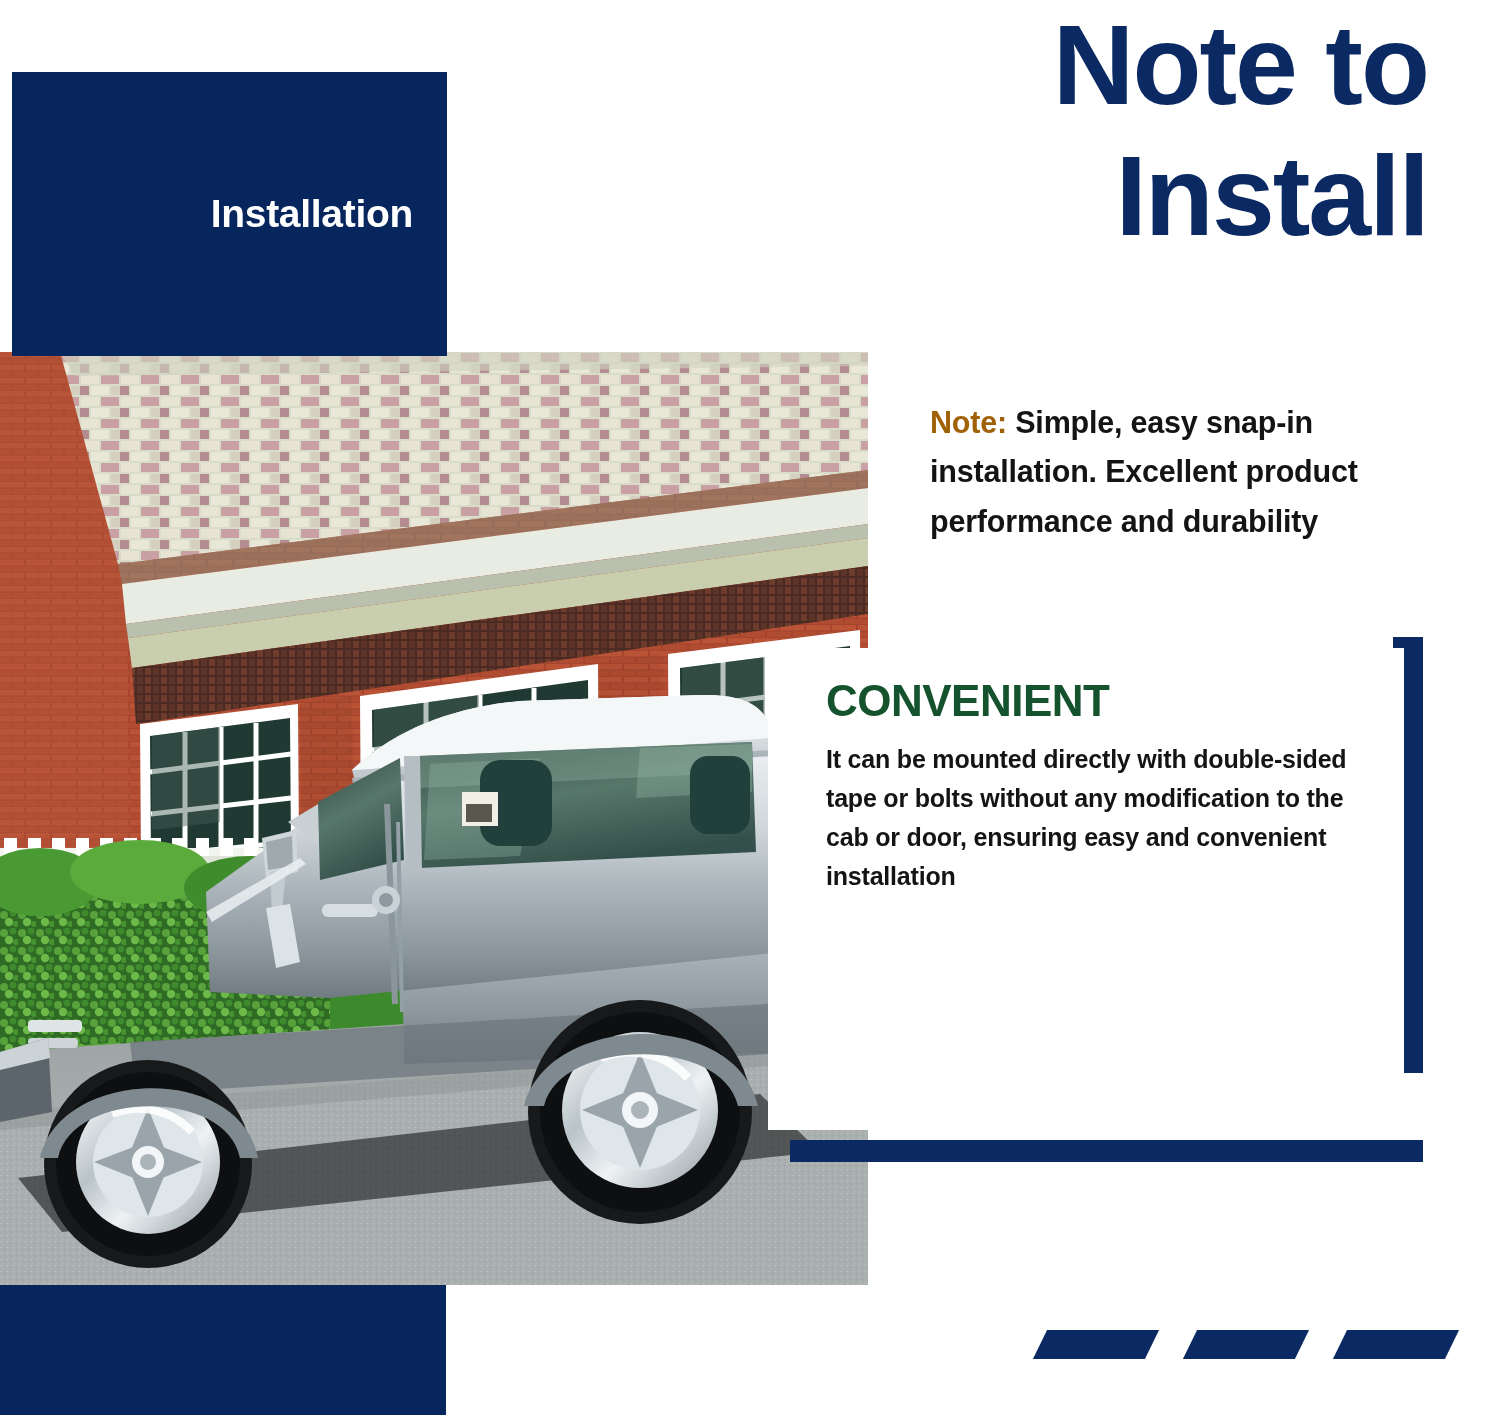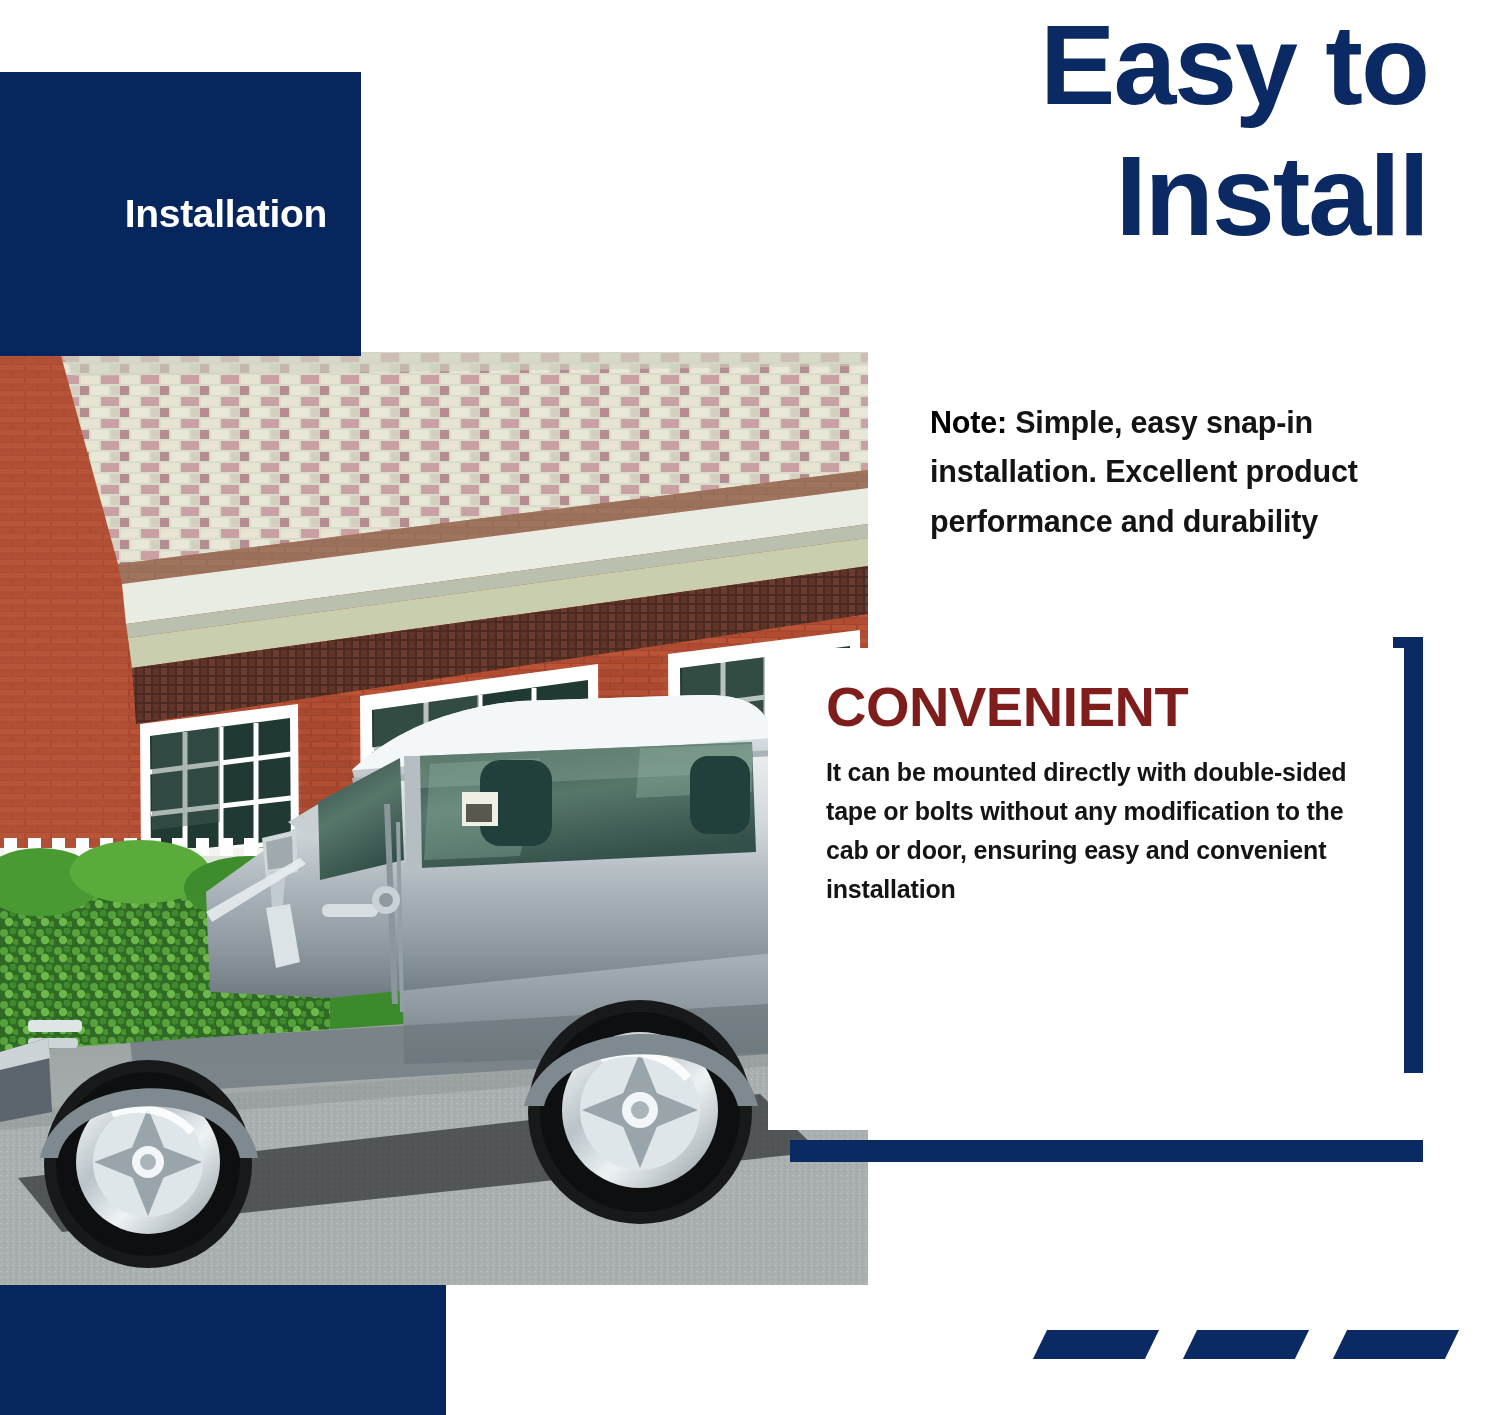--- a/index.html
+++ b/index.html
@@ -3,21 +3,21 @@
 <meta charset="utf-8">
 <style>
   html,body{margin:0;padding:0;background:#fff;}
   body{width:1500px;height:1415px;position:relative;overflow:hidden;
        font-family:"Liberation Sans","DejaVu Sans",sans-serif;}
 
   .stage{position:absolute;inset:0;width:1500px;height:1415px;background:#ffffff;}
 
   
   .label-block{
-    position:absolute;left:0;top:72px;width:361px;height:284px;
+    position:absolute;left:12px;top:72px;width:435px;height:284px;
     background:#07265E;
     display:flex;flex-direction:column;justify-content:center;
     box-sizing:border-box;padding:0 34px 0 0;
   }
   .label-line{
     color:#ffffff;text-align:right;font-weight:bold;
     font-size:39px;line-height:1.28;letter-spacing:-0.3px;
   }
 
   
@@ -39,37 +39,37 @@
     font-size:113px;line-height:1.02;letter-spacing:-2px;
   }
   .headline .l2{display:block;margin-top:16px;}
 
   
   .note{
     position:absolute;left:930px;top:398px;width:540px;
     font-size:30.5px;font-weight:bold;line-height:1.62;color:#141414;
     letter-spacing:-0.2px;
   }
-  .note .kw{color:#000000;}
+  .note .kw{color:#a16207;}
 
   
   .frame-v{
     position:absolute;left:1393px;top:637px;width:30px;height:436px;background:#0B2A63;
   }
   .frame-h{
     position:absolute;left:790px;top:1140px;width:633px;height:22px;background:#0B2A63;
   }
 
   
   .card{
     position:absolute;left:768px;top:648px;width:636px;height:482px;
     background:#ffffff;box-sizing:border-box;padding:30px 40px 0 58px;
   }
   .card-title{
-    color:#7f1d1d;font-weight:bold;font-size:56px;letter-spacing:-0.5px;
+    color:#14532d;font-weight:bold;font-size:44px;letter-spacing:-0.5px;
     line-height:1.05;margin:0 0 16px 0;
   }
   .card-body{
     color:#141414;font-weight:bold;font-size:25px;line-height:1.56;
     letter-spacing:-0.2px;
   }
 
   
   .stripes{position:absolute;left:1040px;top:1330px;display:flex;gap:38px;}
   .stripe{
@@ -356,21 +356,21 @@
     </svg>
   </div>
 
   <div class="label-block">
     <div class="label-line">Installation</div>
   </div>
 
   <div class="bottom-navy"></div>
 
   <div class="headline">
-    <span>Easy to</span>
+    <span>Note to</span>
     <span class="l2">Install</span>
   </div>
 
   <div class="note">
     <span class="kw">Note:</span><span> Simple, easy snap-in installation. Excellent product performance and durability</span>
   </div>
 
   <div class="frame-v"></div>
   <div class="frame-h"></div>
 

